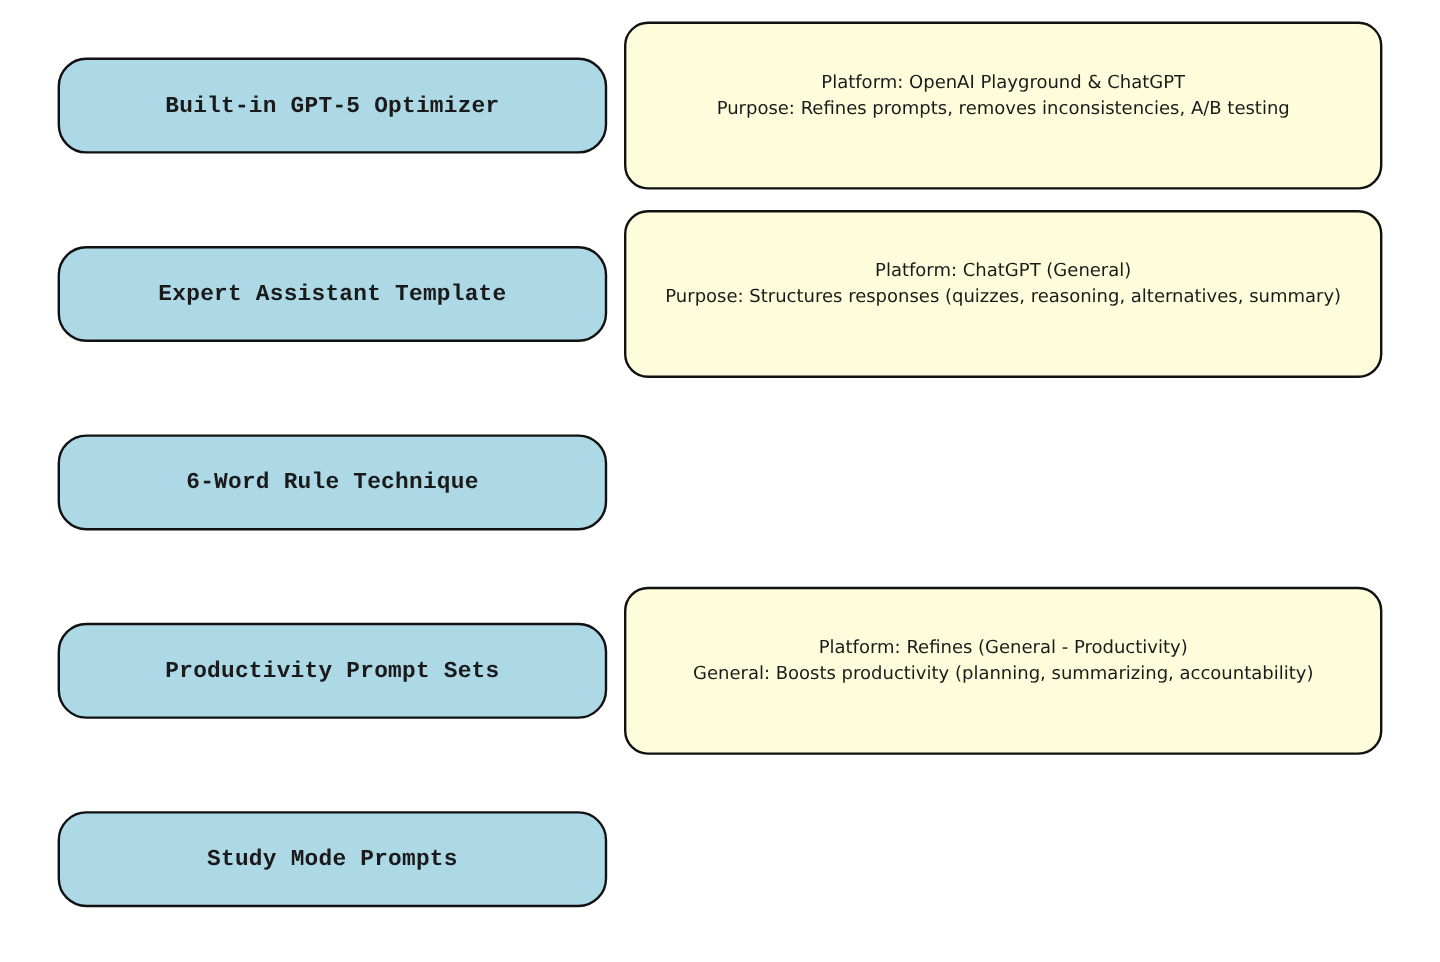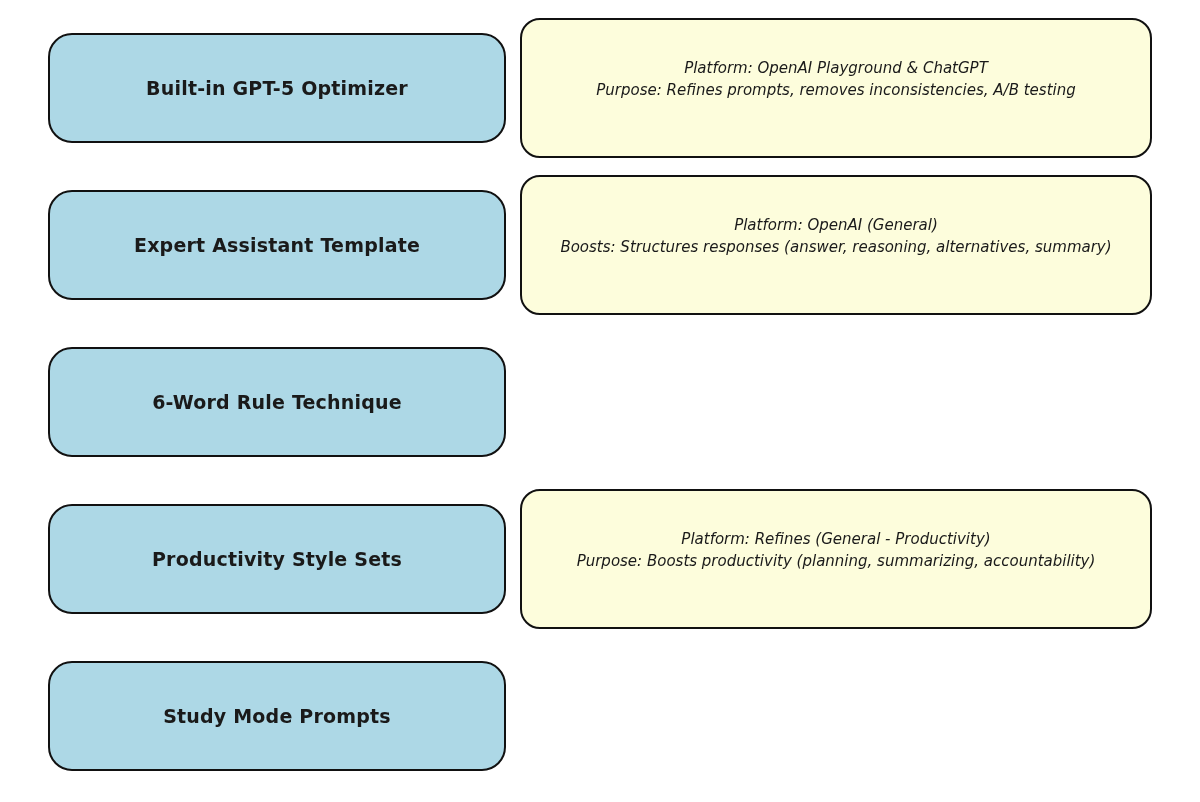--- a/index.html
+++ b/index.html
@@ -26,49 +26,49 @@
   }
   .row{
     display:flex;
     align-items:center;
     gap:14px;
     height:140px;
     flex:0 0 auto;
   }
   .title-box{
     width:458px;
-    height:110px;
+    height:80px;
     background:var(--title-box-bg);
     border:2px solid var(--border-color);
     border-radius:24px;
     display:flex;
     align-items:center;
     justify-content:center;
     text-align:center;
     padding:0 20px;
     flex:0 0 auto;
+    font-family:Liberation Mono, monospace;
   }
   .title-box .title-text{
     font-weight:bold;
     font-size:19px;
     letter-spacing:0.2px;
   }
   .detail-box{
     flex:1 1 auto;
     height:140px;
     background:var(--detail-box-bg);
     border:2px solid var(--border-color);
     border-radius:20px;
     padding:38px 24px 0 24px;
     text-align:center;
   }
   .detail-box .line{
     font-size:15px;
     line-height:1.45;
-    font-style:italic;
   }
 </style>
 </head>
 <body>
 
 <div class="diagram">
 
   <div class="row">
     <div class="title-box">
       <span class="title-text">Built-in GPT-5 Optimizer</span>
@@ -77,38 +77,38 @@
       <div class="line">Platform: OpenAI Playground &amp; ChatGPT</div>
       <div class="line">Purpose: Refines prompts, removes inconsistencies, A/B testing</div>
     </div>
   </div>
 
   <div class="row">
     <div class="title-box">
       <span class="title-text">Expert Assistant Template</span>
     </div>
     <div class="detail-box">
-      <div class="line">Platform: OpenAI (General)</div>
-      <div class="line">Boosts: Structures responses (answer, reasoning, alternatives, summary)</div>
+      <div class="line">Platform: ChatGPT (General)</div>
+      <div class="line">Purpose: Structures responses (quizzes, reasoning, alternatives, summary)</div>
     </div>
   </div>
 
   <div class="row">
     <div class="title-box">
       <span class="title-text">6-Word Rule Technique</span>
     </div>
   </div>
 
   <div class="row">
     <div class="title-box">
-      <span class="title-text">Productivity Style Sets</span>
+      <span class="title-text">Productivity Prompt Sets</span>
     </div>
     <div class="detail-box">
       <div class="line">Platform: Refines (General - Productivity)</div>
-      <div class="line">Purpose: Boosts productivity (planning, summarizing, accountability)</div>
+      <div class="line">General: Boosts productivity (planning, summarizing, accountability)</div>
     </div>
   </div>
 
   <div class="row">
     <div class="title-box">
       <span class="title-text">Study Mode Prompts</span>
     </div>
   </div>
 
 </div>

